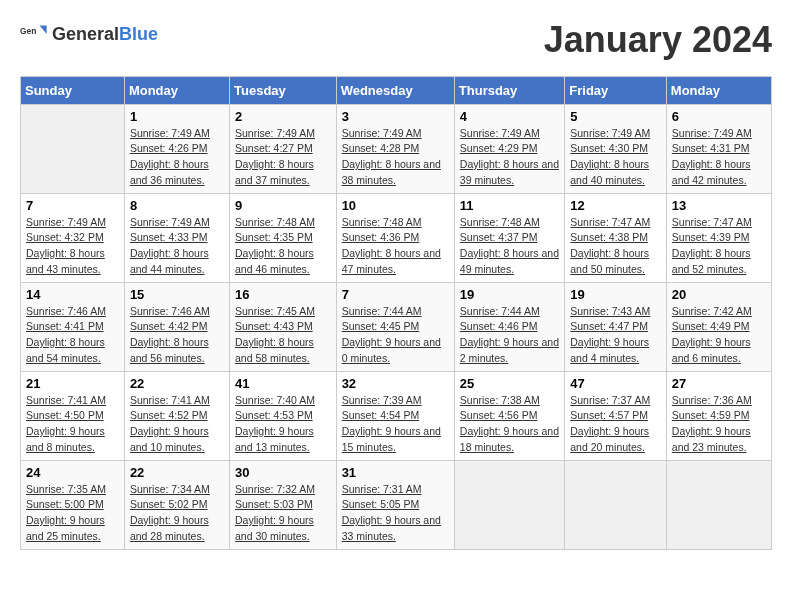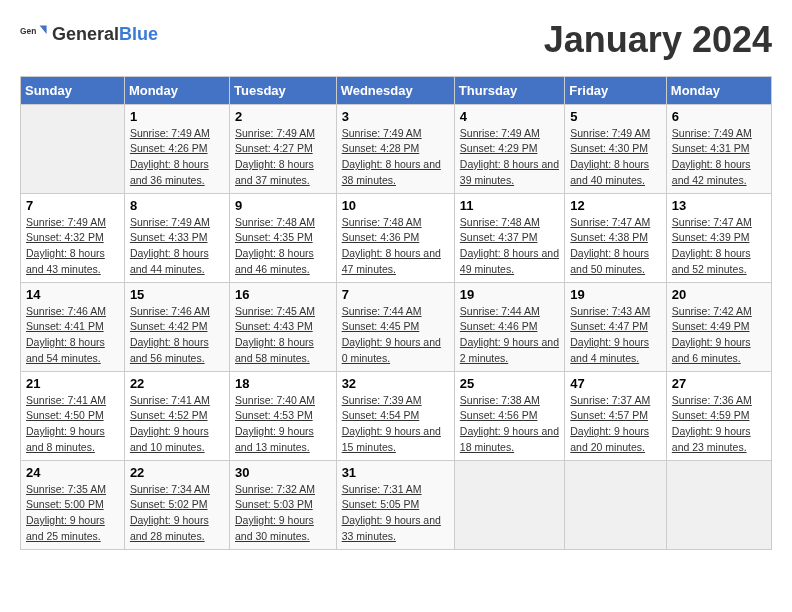--- a/index.html
+++ b/index.html
@@ -254,21 +254,21 @@
           Sunrise: 7:41 AM<br>Sunset: 4:50 PM<br>Daylight: 9 hours and 8 minutes.
         </div>
         </td>
         <td>
           <span class="day-number">22</span>
         <div class="day-info">
           Sunrise: 7:41 AM<br>Sunset: 4:52 PM<br>Daylight: 9 hours and 10 minutes.
         </div>
         </td>
         <td>
-          <span class="day-number">18</span>
+          <span class="day-number">41</span>
         <div class="day-info">
           Sunrise: 7:40 AM<br>Sunset: 4:53 PM<br>Daylight: 9 hours and 13 minutes.
         </div>
         </td>
         <td>
           <span class="day-number">32</span>
         <div class="day-info">
           Sunrise: 7:39 AM<br>Sunset: 4:54 PM<br>Daylight: 9 hours and 15 minutes.
         </div>
         </td>

